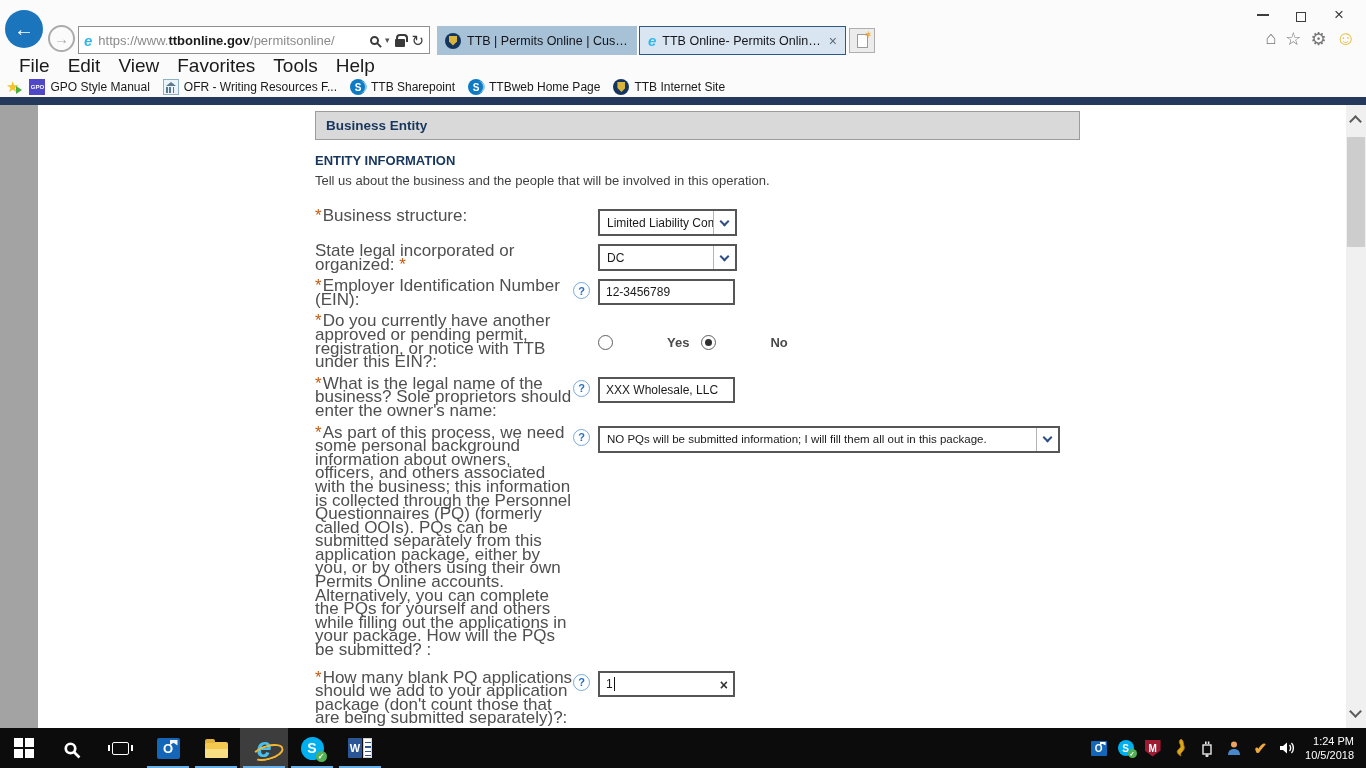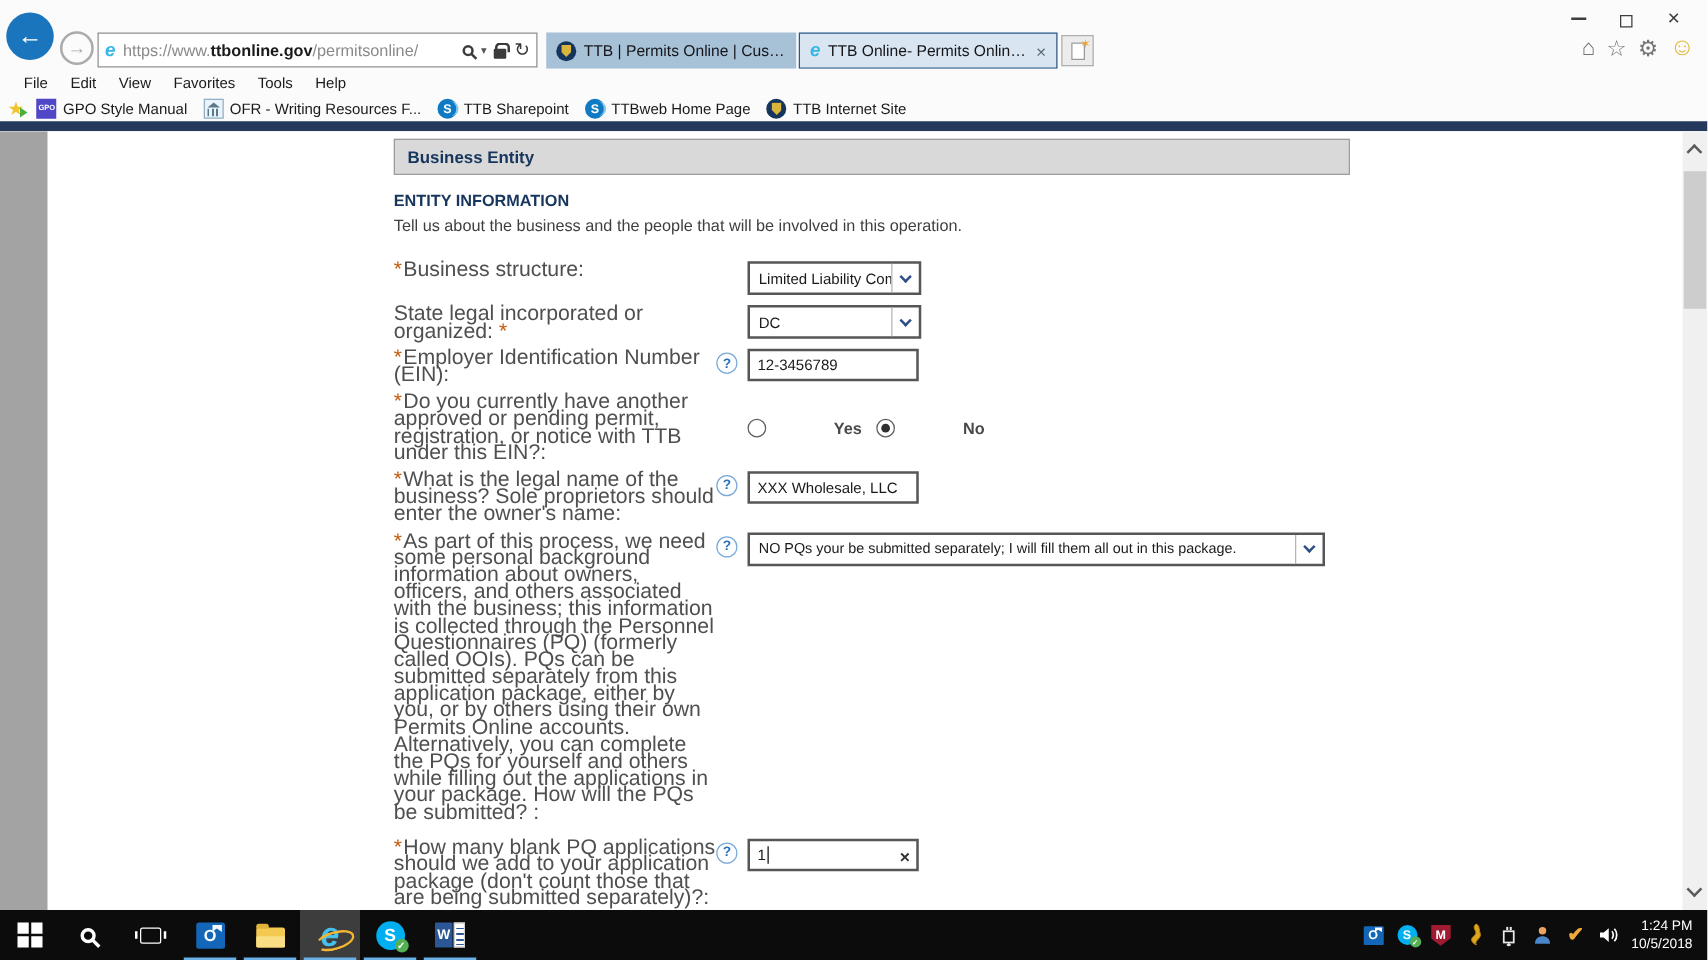--- a/index.html
+++ b/index.html
@@ -52,21 +52,21 @@
   .restore-glyph { width:10px; height:10px; border:1.5px solid #3d3d3d; position:relative; background:#fbfbfb; margin-top:3px; }
   .restore-glyph::before { content:""; position:absolute; left:2px; top:-5px; width:10px; height:10px;
     border:1.5px solid #3d3d3d; z-index:-1; }
   .close-glyph { font-size:17px; }
   .quick-icons { position:absolute; top:27px; right:10px; display:flex; align-items:center; gap:9px;
     color:#767676; font-size:18px; }
   .smiley { color:#e5bb3c; font-size:20px; }
 
   
   .menubar { position:absolute; top:55px; left:0; width:1366px; height:22px; background:#fbfbfb;
-    display:flex; align-items:center; padding-left:10px; font-size:12px; color:#1a1a1a; }
+    display:flex; align-items:center; padding-left:10px; font-size:19px; color:#1a1a1a; }
   .menu-item { padding:0 9px; }
   .favbar { position:absolute; top:77px; left:0; width:1366px; height:20px; background:#fbfbfb;
     display:flex; align-items:center; padding-left:6px; font-size:12px; color:#1a1a1a; }
   .fav-item { display:flex; align-items:center; gap:5px; margin-right:13px; }
   .addfav { color:#f2c428; font-size:15px; position:relative; margin-right:10px; }
   .addfav::after { content:""; position:absolute; right:-3px; bottom:2px; width:0; height:0;
     border-left:6px solid #4caf3e; border-top:4px solid transparent; border-bottom:4px solid transparent; }
   .gpo-ic { width:16px; height:16px; background:#4f46c8; color:#fff; font-size:6px; font-weight:bold;
     display:flex; align-items:center; justify-content:center; flex:none; }
   .ofr-ic { width:16px; height:16px; background:#eaf4fa; border:1px solid #8fb0c4; position:relative; flex:none; }
@@ -335,21 +335,21 @@
         </div>
       </div>
 
       <div class="row" style="margin-bottom:14px;">
         <div class="lbl"><span class="req">*</span><span>As part of this process, we need some personal background information about owners, officers, and others associated with the business; this information is collected through the Personnel Questionnaires (PQ) (formerly called OOIs). PQs can be submitted separately from this application package, either by you, or by others using their own Permits Online accounts. Alternatively, you can complete the PQs for yourself and others while filling out the applications in your package. How will the PQs be submitted? :</span></div>
         <div class="helpslot">
             <span class="help-ic">?</span>
           </div>
         <div class="ctrl">
           <div class="sel sel-wide">
-            <span class="sel-val">NO PQs your be submitted separately; I will fill them all out in this package.</span>
+            <span class="sel-val">NO PQs will be submitted information; I will fill them all out in this package.</span>
             <span class="sel-arrow">
                 <span class="sel-chev"></span>
               </span>
           </div>
         </div>
       </div>
 
       <div class="row">
         <div class="lbl"><span class="req">*</span><span>How many blank PQ applications should we add to your application package (don't count those that are being submitted separately)?:</span></div>
         <div class="helpslot">

